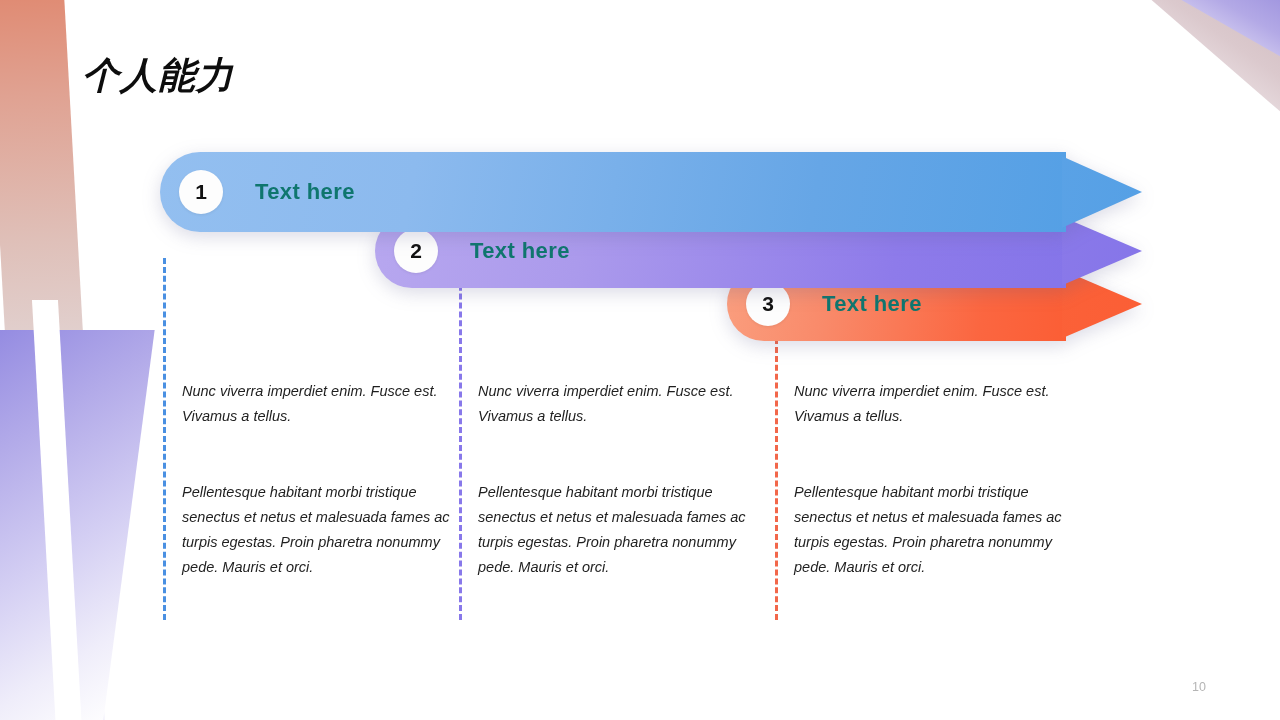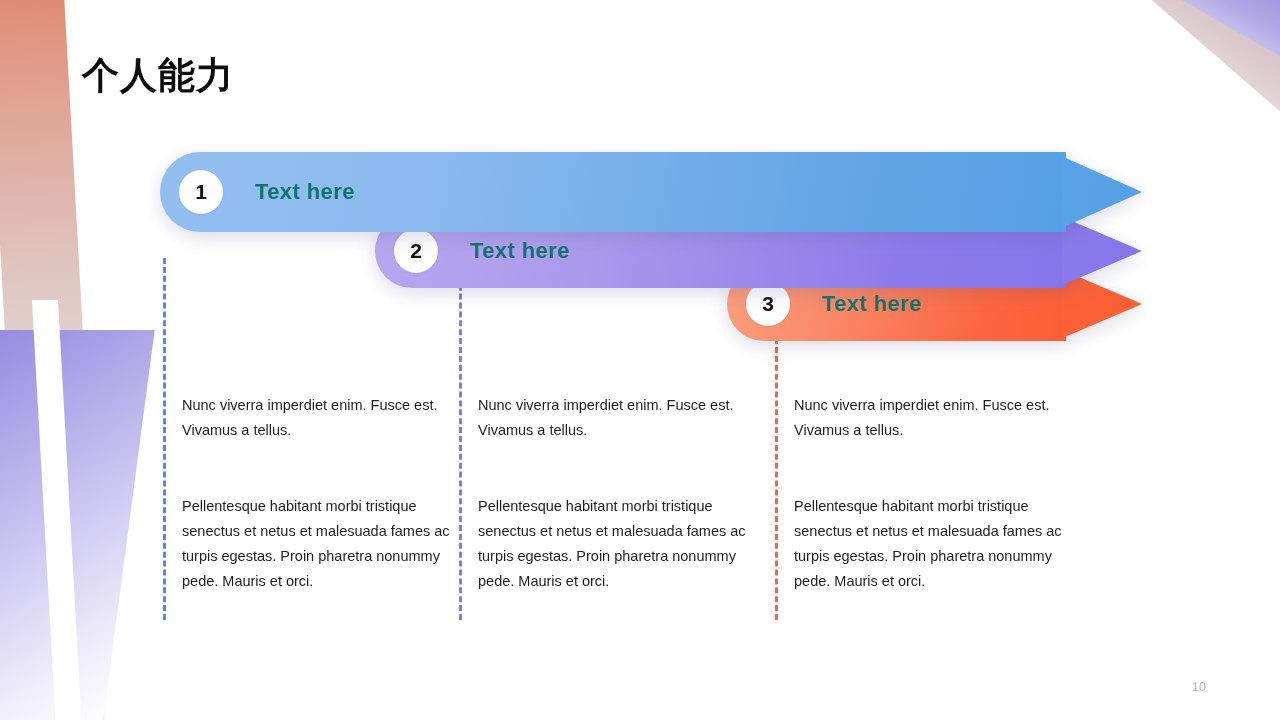--- a/index.html
+++ b/index.html
@@ -90,20 +90,21 @@
   .slide-title {
     position: absolute;
     left: 82px;
     top: 56px;
     font-size: 37px;
     font-weight: bold;
     color: #0d0d0d;
     letter-spacing: 1px;
     line-height: 1.1;
     white-space: nowrap;
+    font-style: italic;
   }
 
   
   .arrows {
     position: absolute;
     inset: 0;
   }
   .arrow {
     position: absolute;
     display: flex;
@@ -200,25 +201,26 @@
     position: absolute;
     left: 0;
     top: 0;
     width: 0;
     height: 362px;
     border-left: 3px dashed #4a90e2;
   }
   .col-text {
     position: absolute;
     left: 19px;
-    top: 16px;
+    top: 2px;
     width: 268px;
     color: #1f1f1f;
     font-size: 14.5px;
     line-height: 25px;
+    font-style: italic;
   }
   .col-text p { margin: 0; }
   .col-text .para-gap { height: 51px; }
 
   #column-1 { left: 163px; }
   #column-2 { left: 459px; }
   #column-3 { left: 775px; }
   #column-1 .col-rule { border-left-color: #4a90e2; }
   #column-2 .col-rule { border-left-color: #8878ea; }
   #column-3 .col-rule { border-left-color: #f2674a; }

